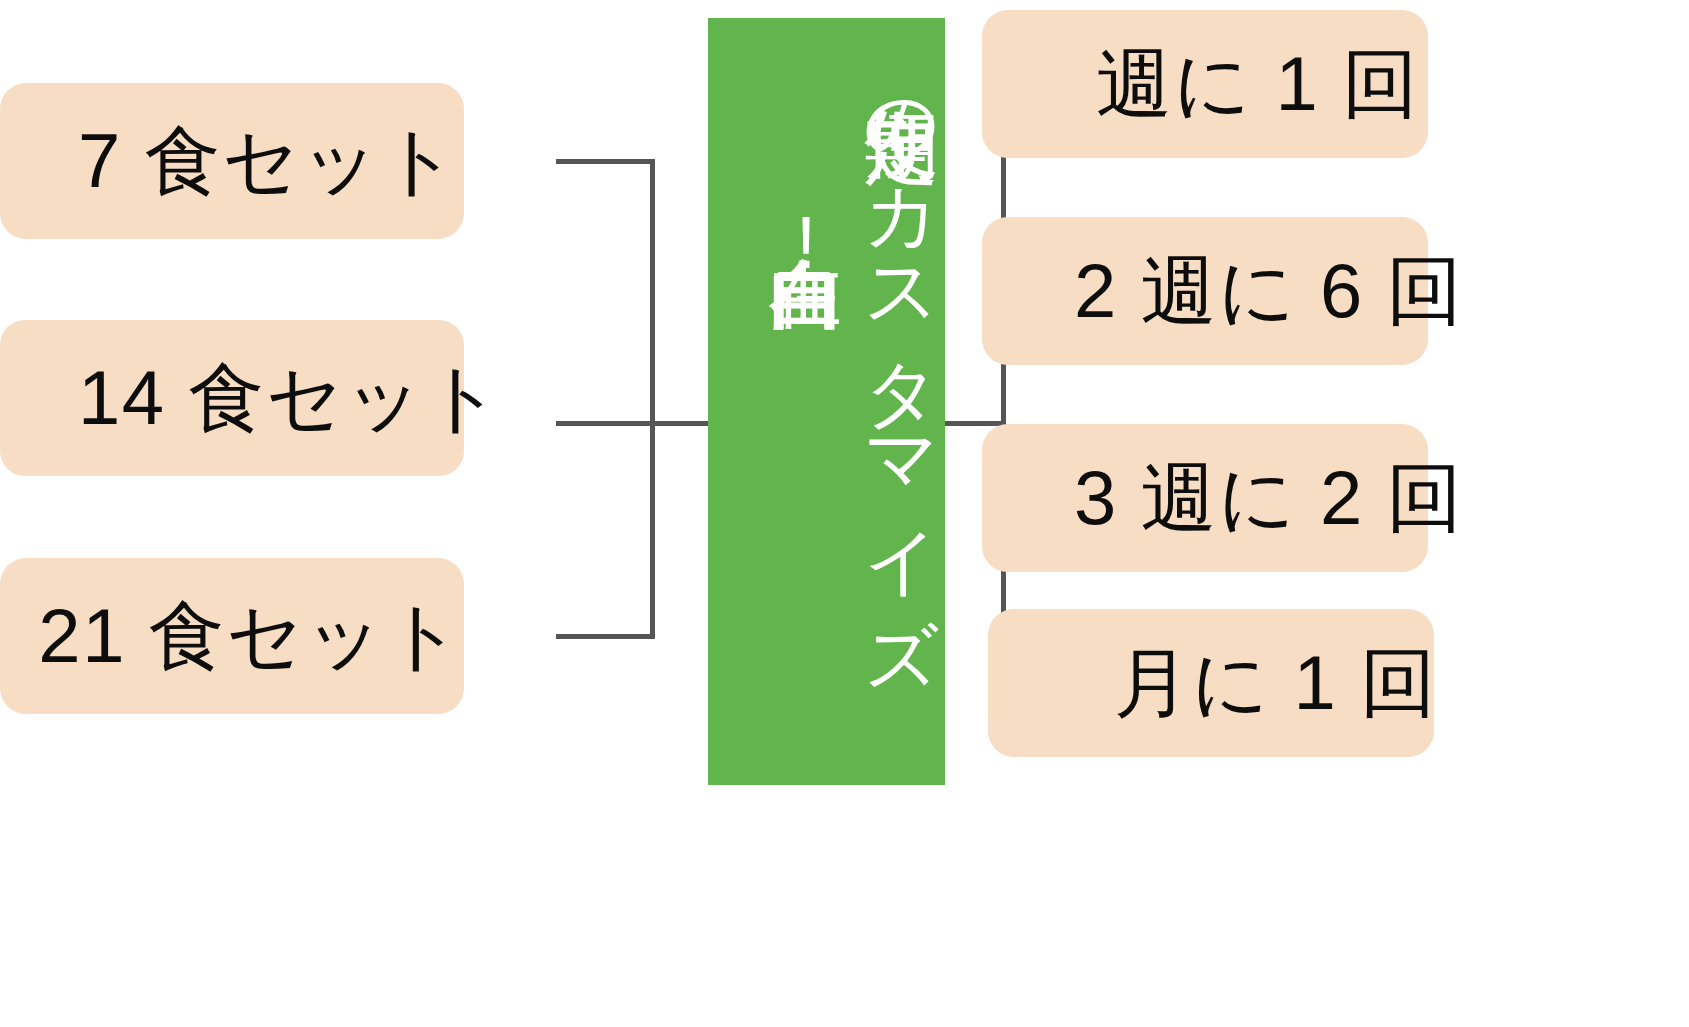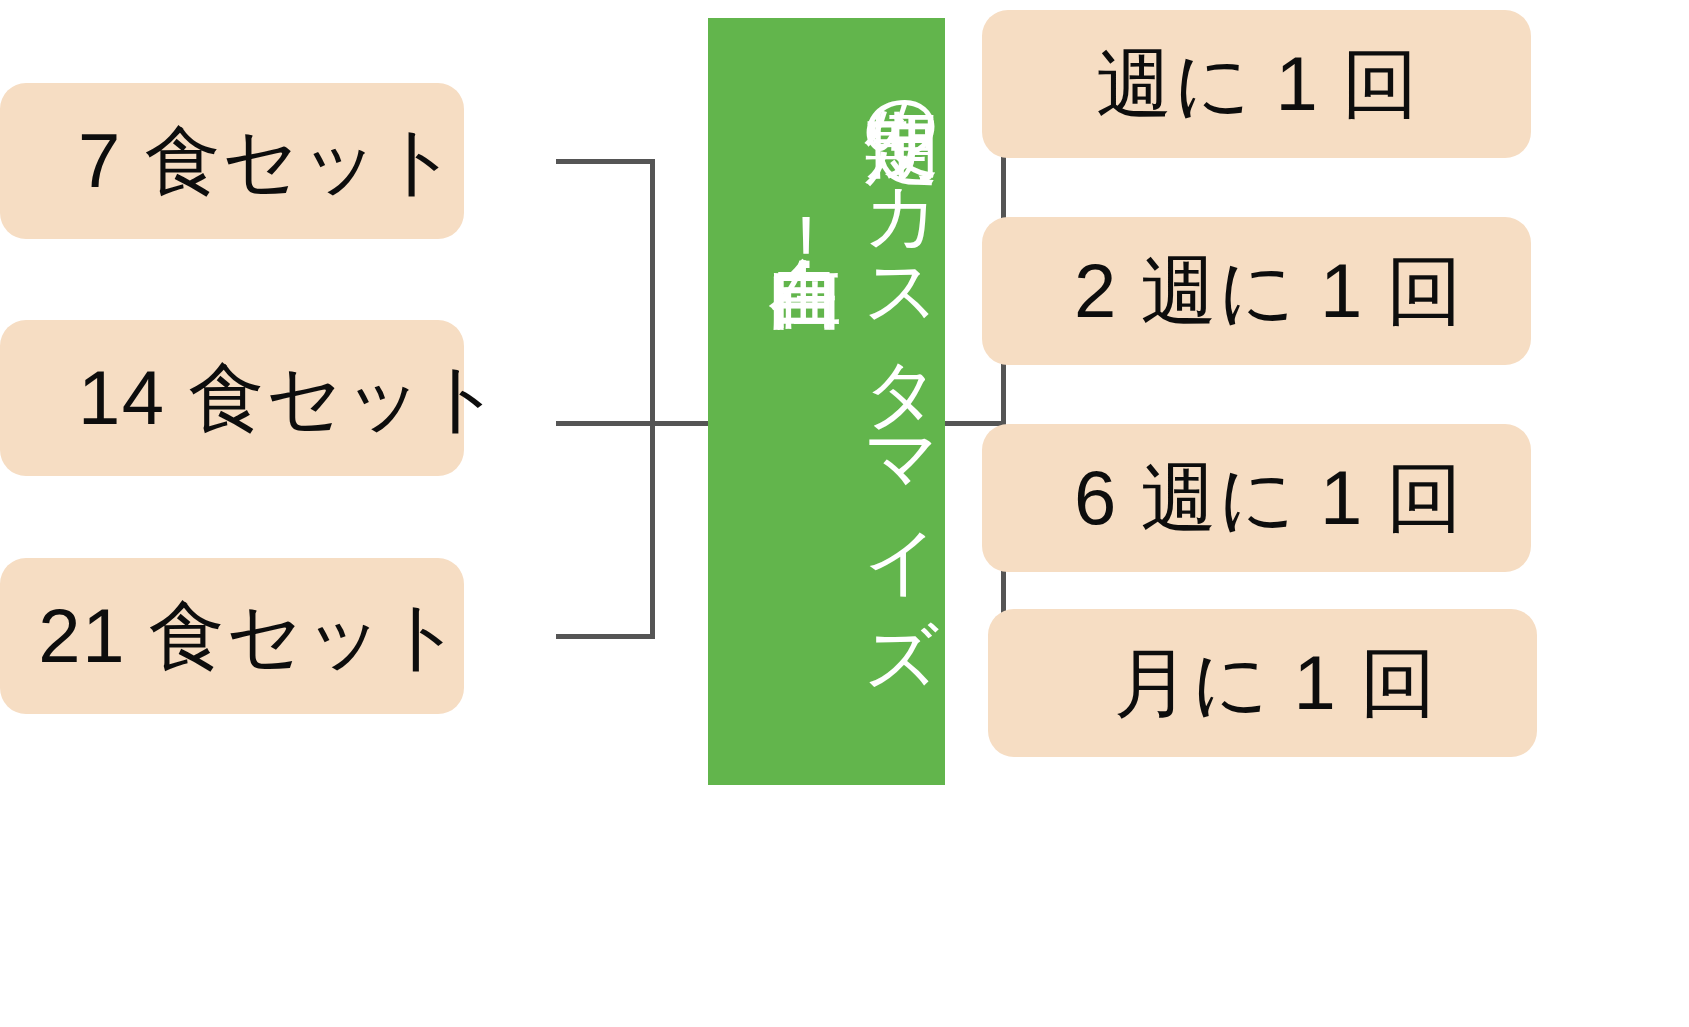--- a/index.html
+++ b/index.html
@@ -40,27 +40,27 @@
 
   
   .left-box {
     left: 0px;
     width: 464px;
     height: 156px;
     justify-content: flex-start;
     padding-left: 78px;
   }
   #left-box-1 { top: 83px; }
-  #left-box-2 { top: 320px; }
+  #left-box-2 { top: 320px; border-radius: 25px; }
   #left-box-3 { top: 558px; justify-content: flex-end; }
 
   
   .right-box {
     left: 982px;
-    width: 549px;
+    width: 446px;
     height: 148px;
     justify-content: flex-start;
     padding-left: 92px;
   }
   #right-box-1 { top: 10px;  }
   #right-box-2 { top: 217px; }
   #right-box-3 { top: 424px; }
   #right-box-4 { top: 609px; margin-left: 6px; }
   #right-box-1 .pill-label { padding-left: 22px; }
   #right-box-4 .pill-label { padding-left: 34px; }
@@ -145,24 +145,24 @@
   <div class="line h-line" style="left:1001px; top:84px; width:60px;"></div>
   <div class="line h-line" style="left:1001px; top:291px; width:60px;"></div>
   <div class="line h-line" style="left:1001px; top:498px; width:60px;"></div>
   <div class="line h-line" style="left:1001px; top:705px; width:60px;"></div>
 
   <div class="pill right-box" id="right-box-1">
     <span class="pill-label">週に 1 回</span>
   </div>
 
   <div class="pill right-box" id="right-box-2">
-    <span class="pill-label">2 週に 1 回</span>
+    <span class="pill-label">2 週に 6 回</span>
   </div>
 
   <div class="pill right-box" id="right-box-3">
-    <span class="pill-label">6 週に 1 回</span>
+    <span class="pill-label">3 週に 2 回</span>
   </div>
 
   <div class="pill right-box" id="right-box-4">
     <span class="pill-label">月に 1 回</span>
   </div>
 
 </div>
 
 </body></html>

